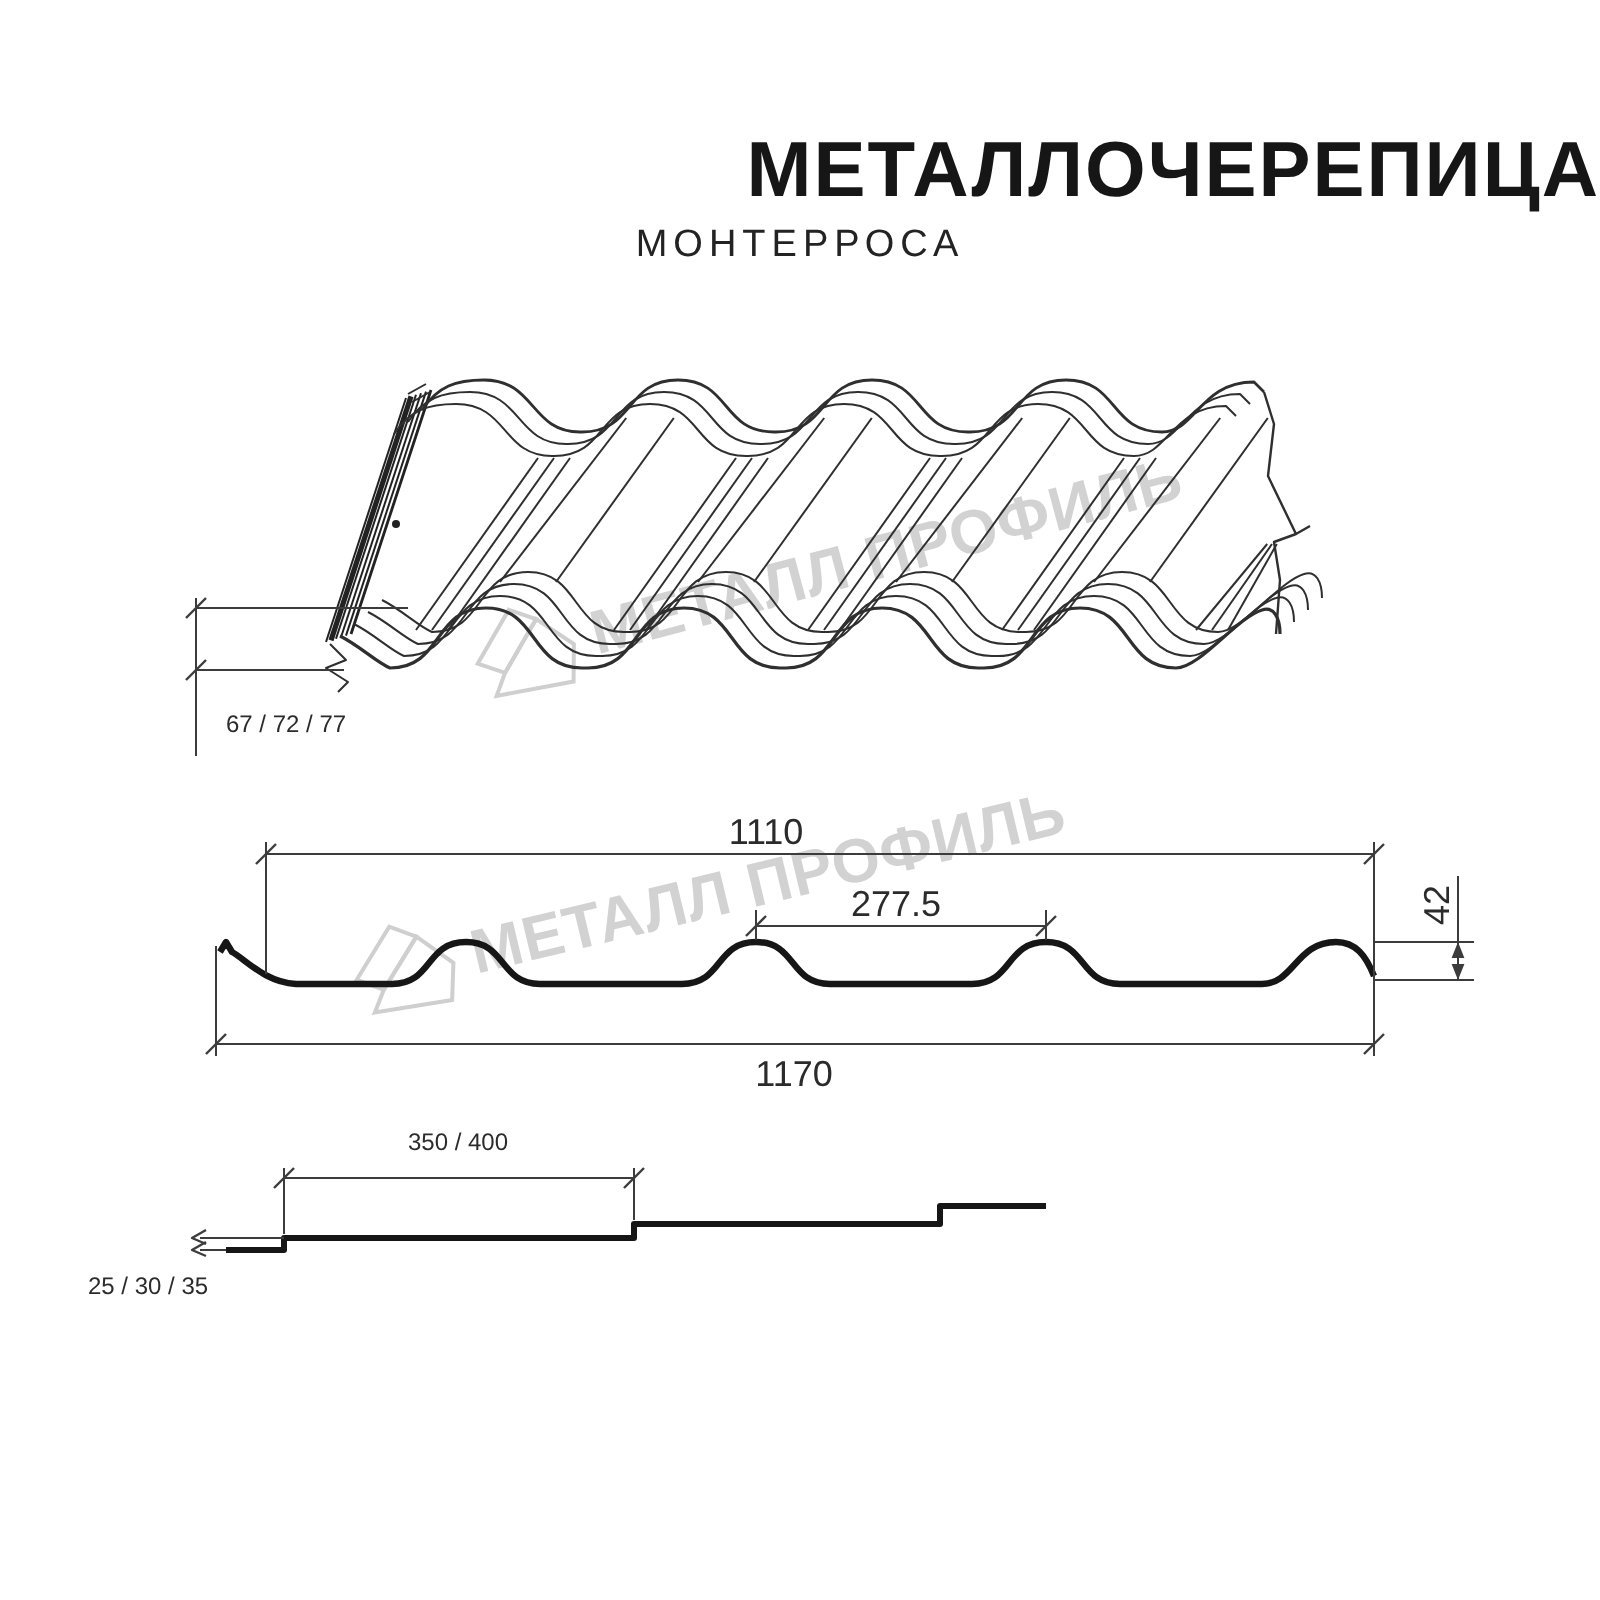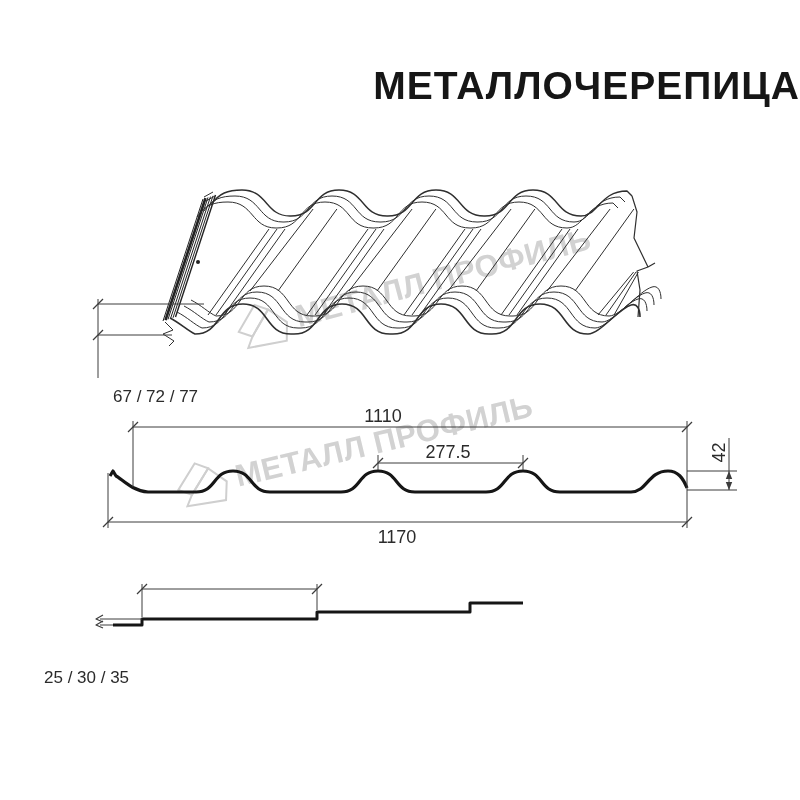--- a/index.html
+++ b/index.html
@@ -4,21 +4,21 @@
 <style>
   html,body{margin:0;padding:0;background:#fff;}
   .stage{position:relative;width:800px;height:800px;background:#fff;
          font-family:"Liberation Sans",sans-serif;overflow:hidden;}
   .title{position:absolute;left:0;right:0;top:64px;text-align:right;
          font-size:39px;font-weight:bold;letter-spacing:1px;color:#161616;z-index:3;}
   .subtitle{position:absolute;left:0;right:0;top:112px;text-align:center;
          font-size:19px;font-weight:normal;letter-spacing:3px;color:#232323;z-index:3;}
   .dim{position:absolute;font-size:18px;color:#2b2b2b;z-index:3;white-space:nowrap;}
   .dim.center{text-align:center;}
-  .dim.small{font-size:17px;margin-top:32px;}
+  .dim.small{font-size:12px;}
   .rot90{transform:rotate(-90deg);transform-origin:center center;}
   .wm{position:absolute;display:flex;align-items:flex-end;gap:8px;height:52px;
       transform-origin:0 100%;color:#d2d2d2;font-weight:bold;font-size:31px;
       letter-spacing:.5px;white-space:nowrap;z-index:1;}
   .wm svg{display:block;margin-bottom:-4px;}
   #wm-3d{left:237px;top:300px;transform:rotate(-15deg);}
   #wm-cs{left:176px;top:458px;transform:rotate(-13.5deg);}
   #linework{position:absolute;left:0;top:0;z-index:2;}
 </style>
 </head>
@@ -121,26 +121,28 @@
         <line x1="142" y1="584" x2="142" y2="617" stroke="#3c3c3c" stroke-width="1"></line>
         <line x1="317" y1="584" x2="317" y2="610" stroke="#3c3c3c" stroke-width="1"></line>
         <line x1="100" y1="619" x2="142" y2="619" stroke="#3c3c3c" stroke-width="1"></line>
         <line x1="100" y1="625" x2="113" y2="625" stroke="#3c3c3c" stroke-width="1"></line>
         <path d="M103 615 L96 619 L103 622" fill="none" stroke="#3c3c3c" stroke-width="1.2" stroke-linejoin="round" stroke-linecap="butt"></path>
         <path d="M103 621 L96 625 L103 628" fill="none" stroke="#3c3c3c" stroke-width="1.2" stroke-linejoin="round" stroke-linecap="butt"></path>
       </g>
     </svg>
 
   <div class="title">МЕТАЛЛОЧЕРЕПИЦА</div>
+  <div class="subtitle">МОНТЕРРОСА</div>
 
   <div class="dim small" style="left:113px;top:355px;">67 / 72 / 77</div>
 
   <div class="dim center" style="left:323px;width:120px;top:406px;">1110</div>
 
   <div class="dim center" style="left:388px;width:120px;top:442px;">277.5</div>
 
   <div class="dim center rot90" style="left:699px;width:40px;top:442px;">42</div>
 
   <div class="dim center" style="left:337px;width:120px;top:503px;margin-top:24px;">1170</div>
 
+  <div class="dim center small" style="left:149px;width:160px;top:564px;">350 / 400</div>
 
   <div class="dim small" style="left:44px;top:636px;">25 / 30 / 35</div>
 </div>
 
 </body></html>

